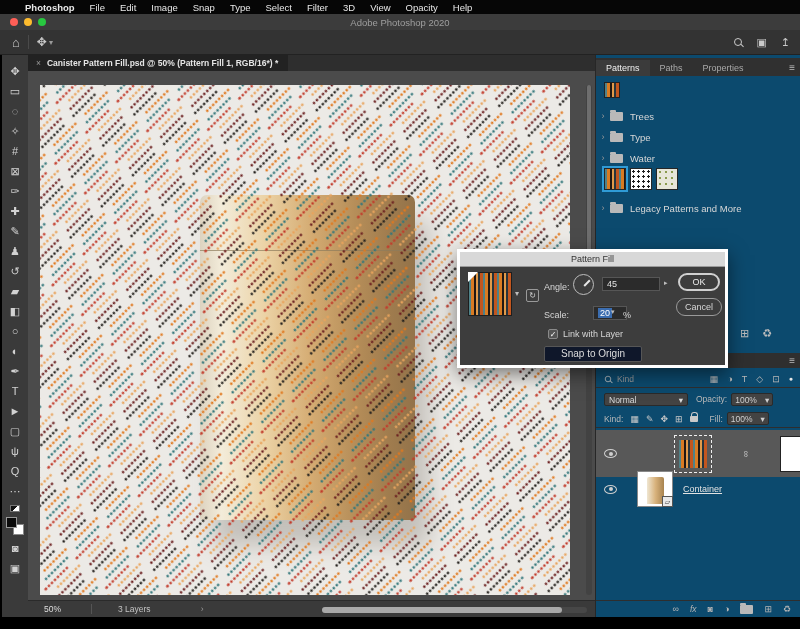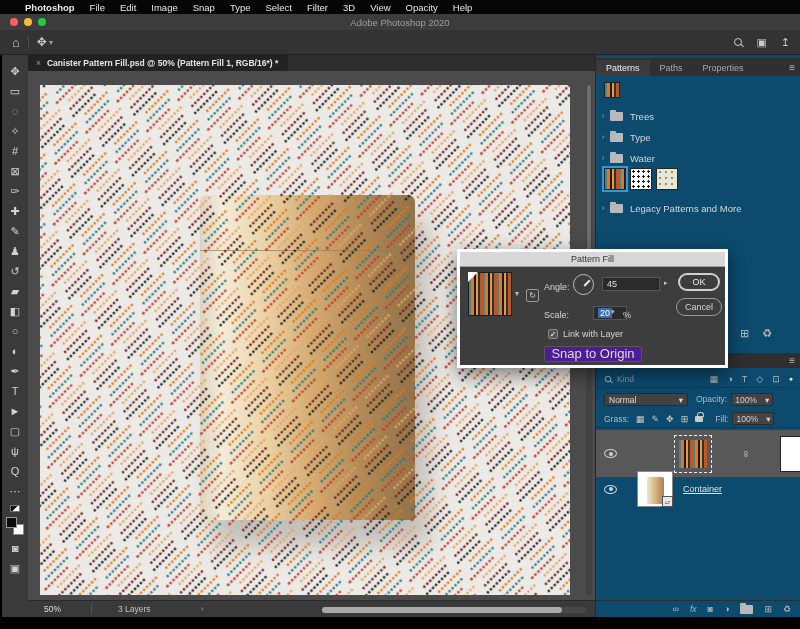--- a/index.html
+++ b/index.html
@@ -160,22 +160,22 @@
   .btn-cancel { position:absolute; left:216px; top:31px; width:46px; height:18px; border:1px solid #9a9a9a;
     border-radius:10px; background:transparent; color:#d6d6d6; font-size:9px; text-align:center; line-height:16px; }
   .lab-scale { position:absolute; left:84px; top:43px; }
   .fld-scale { left:113px; top:39px; width:34px;margin-left:20px; }
   .fld-scale .sel { background:#3b6db0; color:#fff; padding:0 2px; }
   .scale-caret { position:absolute; left:151px; top:41px; font-size:7px; color:#bdbdbd; }
   .lab-pct { position:absolute; left:163px; top:43px; }
   .checkbox { position:absolute; left:88px; top:62px; width:10px; height:10px; background:#555;
     border:1px solid #8a8a8a; border-radius:2px; color:#fff; font-size:8px; line-height:9px; text-align:center; }
   .lab-link { position:absolute; left:103px; top:62px; }
-  .btn-snap { position:absolute; left:84px; top:79px; width:98px; height:16px; background:#4c1d95;
-    border:1px solid #565656; border-radius:2px; color:#dcdcdc; font-size:13px; text-align:center; line-height:14px; }
+  .btn-snap { position:absolute; left:84px; top:79px; width:98px; height:16px; background:#0f172a;
+    border:1px solid #565656; border-radius:2px; color:#dcdcdc; font-size:10px; text-align:center; line-height:14px; }
 </style>
 </head>
 <body>
 
 <div class="app">
 
   <div class="menubar">
     <span class="apple"></span>
     <span class="mi first">Photoshop</span>
     <span class="mi">File</span>
@@ -346,21 +346,21 @@
         <span>▾</span>
       </span>
       <span style="margin-left:8px;">Opacity:</span>
       <span class="valbox">
         <span>100%</span>
         <span>▾</span>
       </span>
     </div>
 
     <div class="lockrow">
-      <span style="margin-left:8px;">Grass:</span>
+      <span style="margin-left:8px;">Kind:</span>
       <span class="lk">▦</span>
       <span class="lk">✎</span>
       <span class="lk">✥</span>
       <span class="lk">⊞</span>
       <span class="padlock"></span>
       <span style="margin-left:12px;">Fill:</span>
       <span class="valbox">
         <span>100%</span>
         <span>▾</span>
       </span>

